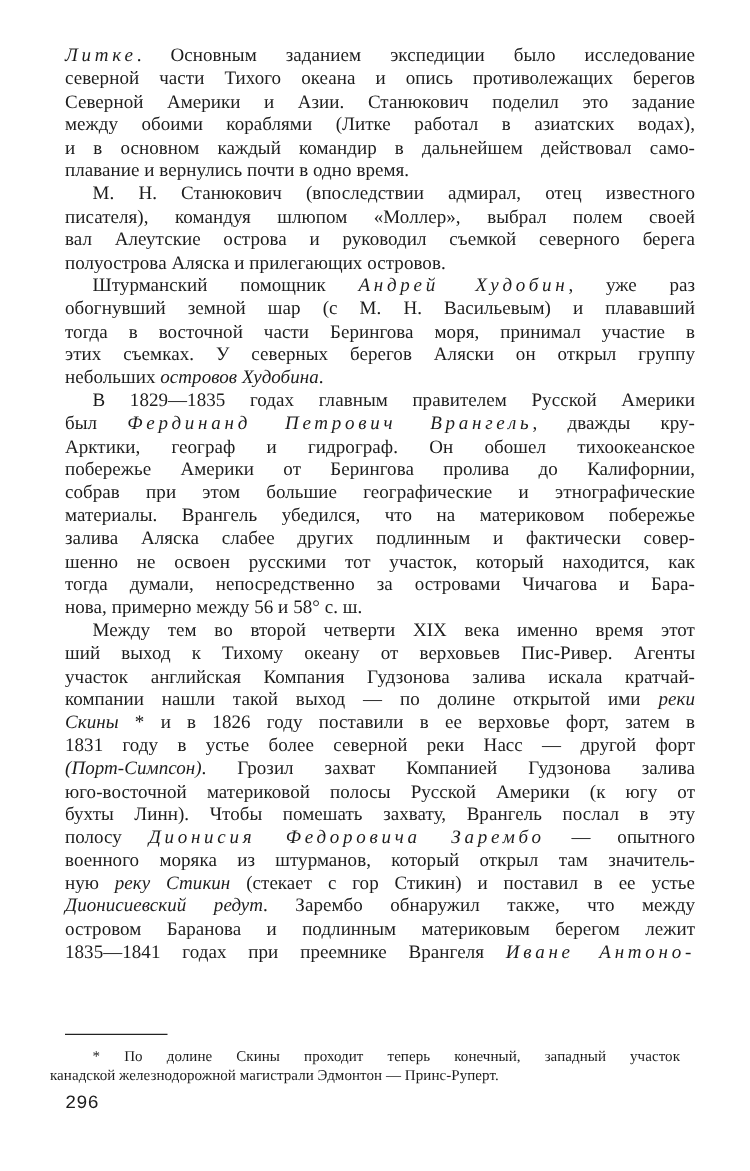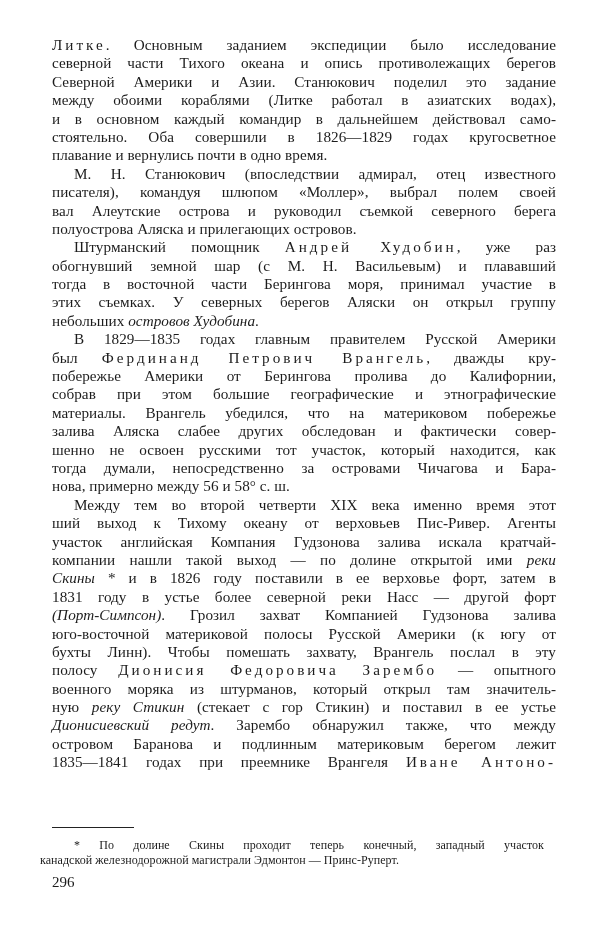--- a/index.html
+++ b/index.html
@@ -10,54 +10,54 @@
       color: #1c1c1c;
     }
     .page { position: absolute; left: 52px; top: 36px; width: 504px; }
     .line {
       height: 18.4px; line-height: 18.4px; font-size: 15.2px;
       white-space: nowrap; text-align: justify; text-align-last: justify;
       letter-spacing: 0.05px;
     }
     .line.last { text-align-last: left; }
     .line.indent { padding-left: 22px; }
-    .sp { letter-spacing: 3px; }
+    .sp { letter-spacing: 3px; font-style: italic; }
     .it { font-style: italic; }
     .rule { position: absolute; left: 52px; top: 827px; width: 82px; height: 1px; background: #222; }
     .fn { position: absolute; left: 40px; top: 838px; width: 504px; }
     .fn .line { font-size: 12px; height: 15px; line-height: 15px; }
     .fn .line.indent { padding-left: 34px; }
-    .pagenum { position: absolute; left: 52px; top: 874px; font-size: 15px; }
+    .pagenum { position: absolute; left: 52px; top: 874px; font-size: 15px; font-family: Liberation Mono, monospace; }
   </style>
 </head>
 <body>
 
 <div class="page" id="body">
     <div class="line"><span class="sp">Литке</span><span>. Основным заданием экспедиции было исследование</span></div>
     <div class="line"><span>северной части Тихого океана и опись противолежащих берегов</span></div>
     <div class="line"><span>Северной Америки и Азии. Станюкович поделил это задание</span></div>
     <div class="line"><span>между обоими кораблями (Литке работал в азиатских водах),</span></div>
     <div class="line"><span>и в основном каждый командир в дальнейшем действовал само-</span></div>
-    <div class="line"><span>стоятельно. Оба совершили в 1826—1829 годах кругосветное</span></div>
     <div class="line last"><span>плавание и вернулись почти в одно время.</span></div>
     <div class="line indent"><span>М. Н. Станюкович (впоследствии адмирал, отец известного</span></div>
     <div class="line"><span>писателя), командуя шлюпом «Моллер», выбрал полем своей</span></div>
     <div class="line"><span>вал Алеутские острова и руководил съемкой северного берега</span></div>
     <div class="line last"><span>полуострова Аляска и прилегающих островов.</span></div>
     <div class="line indent"><span>Штурманский помощник </span><span class="sp">Андрей Худобин</span><span>, уже раз</span></div>
     <div class="line"><span>обогнувший земной шар (с М. Н. Васильевым) и плававший</span></div>
     <div class="line"><span>тогда в восточной части Берингова моря, принимал участие в</span></div>
     <div class="line"><span>этих съемках. У северных берегов Аляски он открыл группу</span></div>
     <div class="line last"><span>небольших </span><span class="it">островов Худобина</span><span>.</span></div>
     <div class="line indent"><span>В 1829—1835 годах главным правителем Русской Америки</span></div>
     <div class="line"><span>был </span><span class="sp">Фердинанд Петрович Врангель</span><span>, дважды кру-</span></div>
+    <div class="line"><span>Арктики, географ и гидрограф. Он обошел тихоокеанское</span></div>
     <div class="line"><span>побережье Америки от Берингова пролива до Калифорнии,</span></div>
     <div class="line"><span>собрав при этом большие географические и этнографические</span></div>
     <div class="line"><span>материалы. Врангель убедился, что на материковом побережье</span></div>
-    <div class="line"><span>залива Аляска слабее других обследован и фактически совер-</span></div>
+    <div class="line"><span>залива Аляска слабее других подлинным и фактически совер-</span></div>
     <div class="line"><span>шенно не освоен русскими тот участок, который находится, как</span></div>
     <div class="line"><span>тогда думали, непосредственно за островами Чичагова и Бара-</span></div>
     <div class="line last"><span>нова, примерно между 56 и 58° с. ш.</span></div>
     <div class="line indent"><span>Между тем во второй четверти XIX века именно время этот</span></div>
     <div class="line"><span>ший выход к Тихому океану от верховьев Пис-Ривер. Агенты</span></div>
     <div class="line"><span>участок английская Компания Гудзонова залива искала кратчай-</span></div>
     <div class="line"><span>компании нашли такой выход — по долине открытой ими </span><span class="it">реки</span></div>
     <div class="line"><span class="it">Скины</span><span> * и в 1826 году поставили в ее верховье форт, затем в</span></div>
     <div class="line"><span>1831 году в устье более северной реки Насс — другой форт</span></div>
     <div class="line"><span class="it">(Порт-Симпсон)</span><span>. Грозил захват Компанией Гудзонова залива</span></div>

